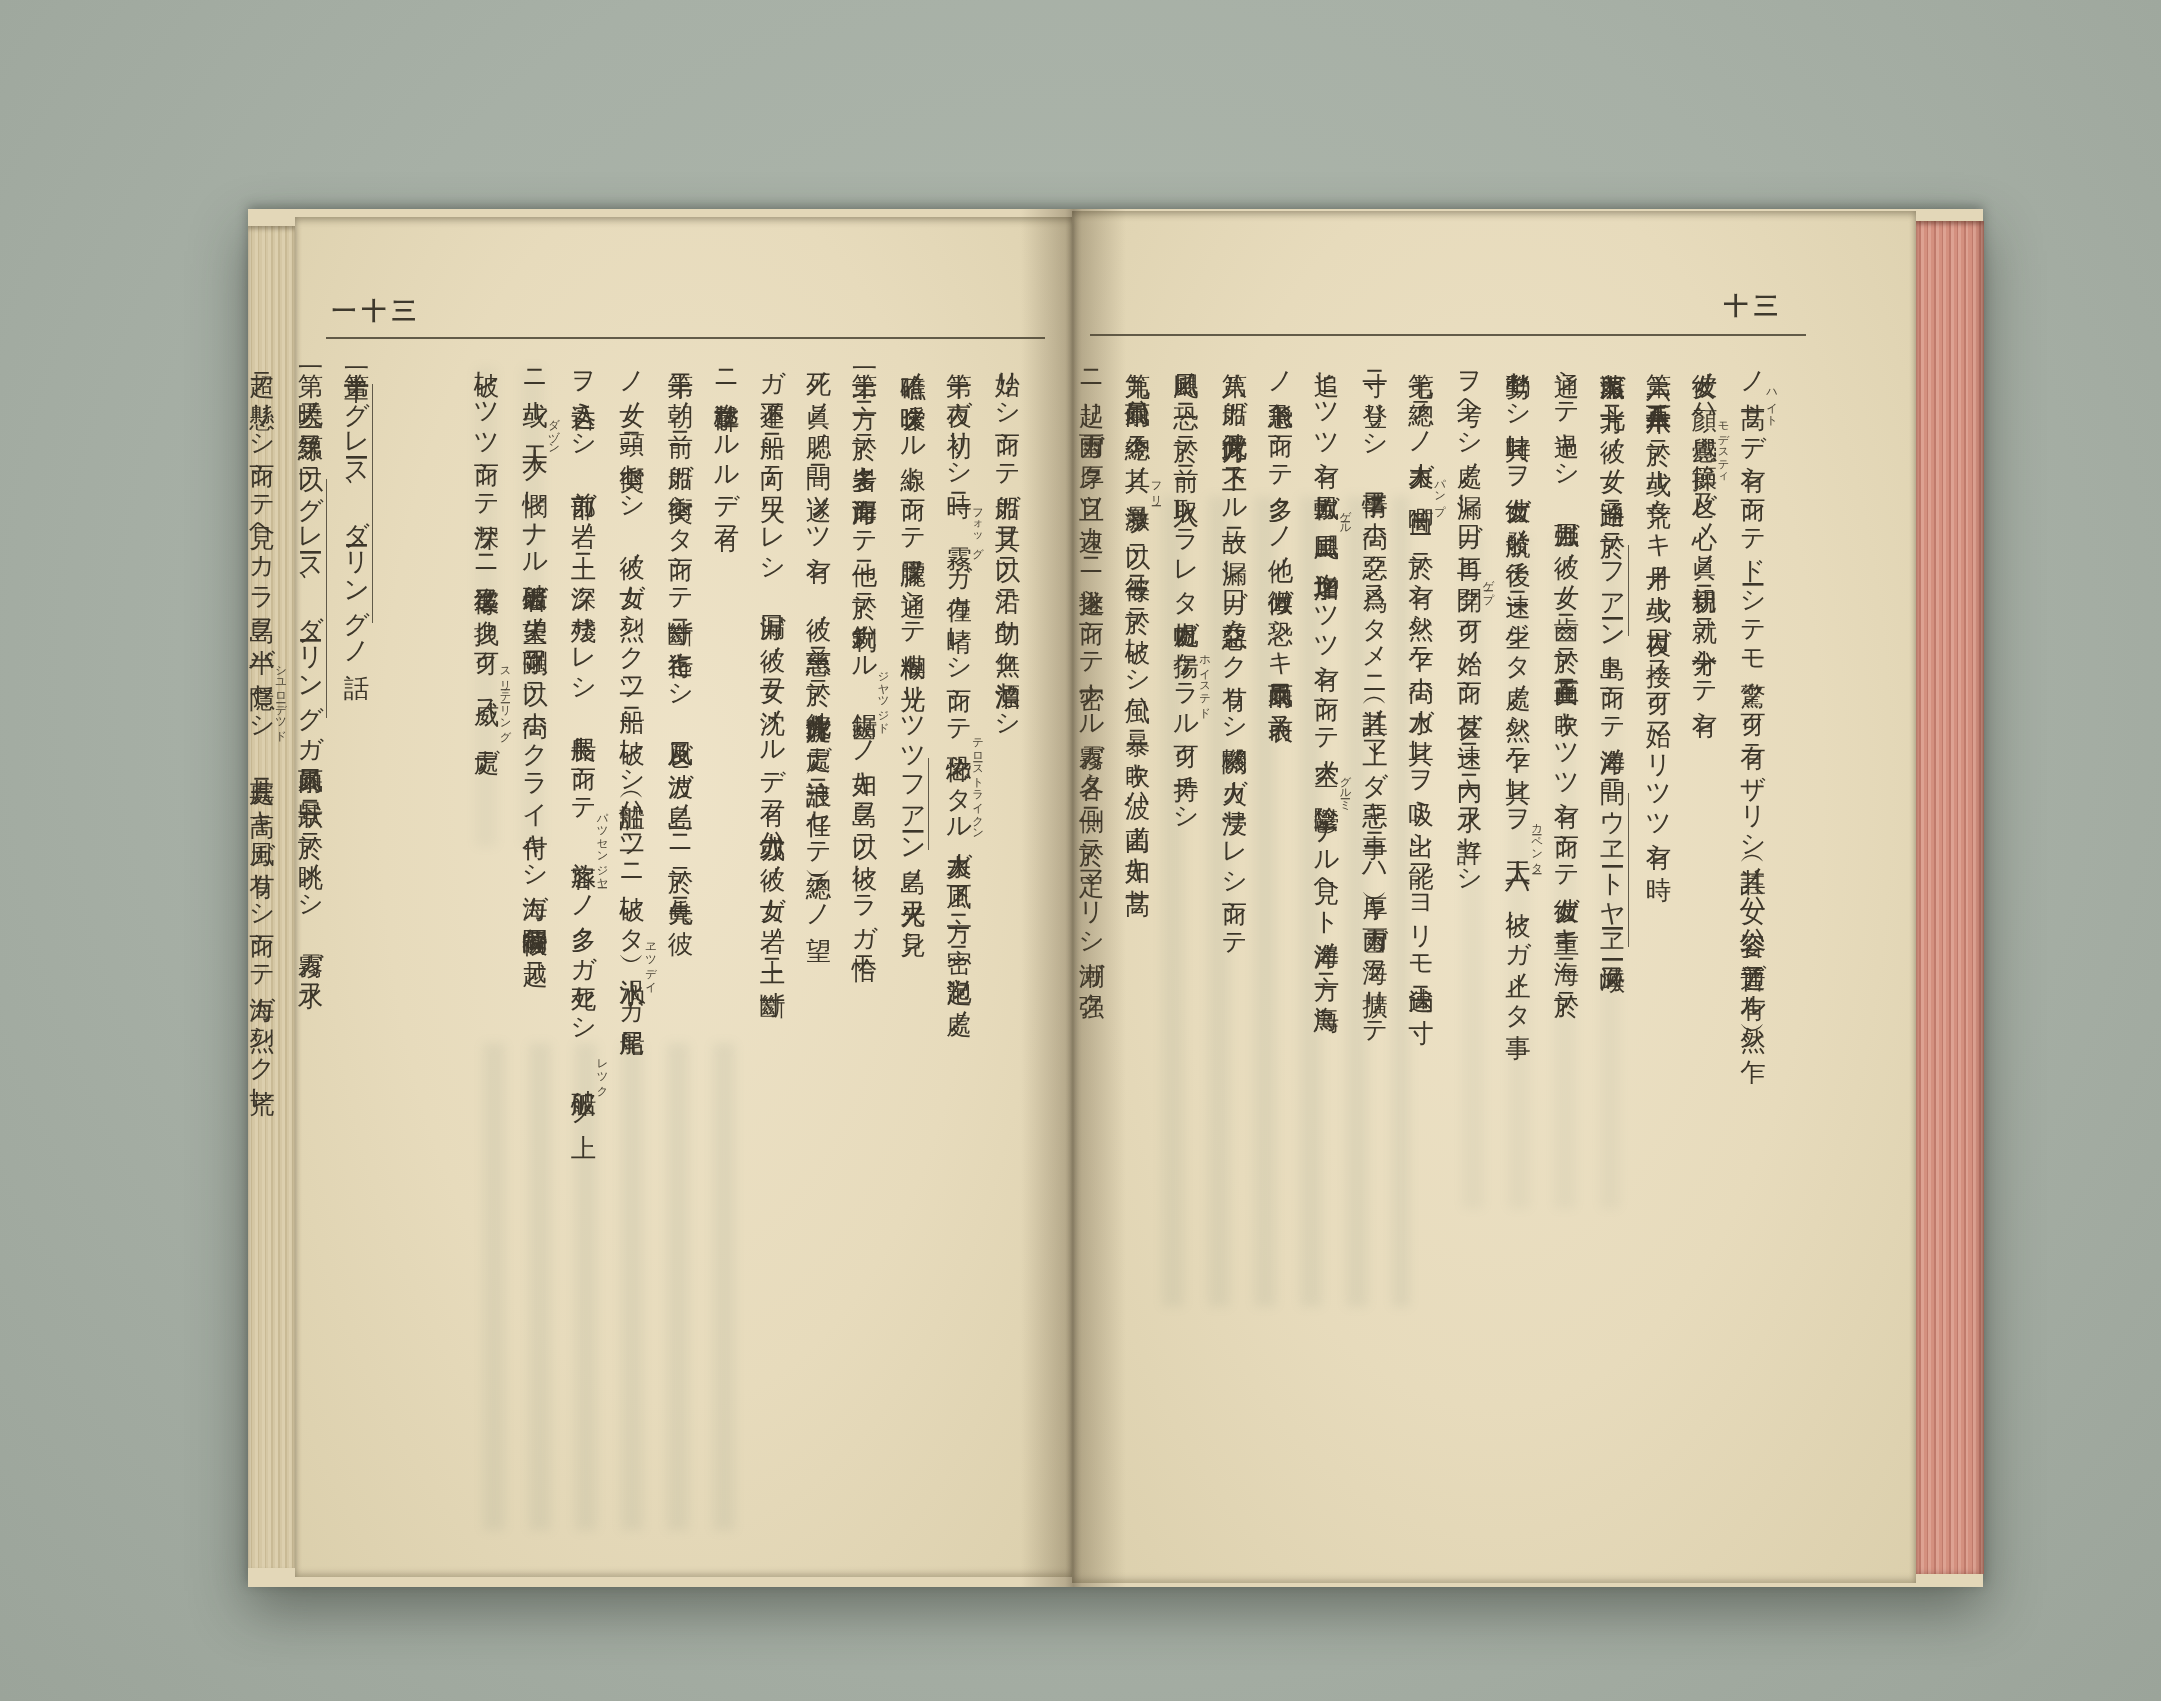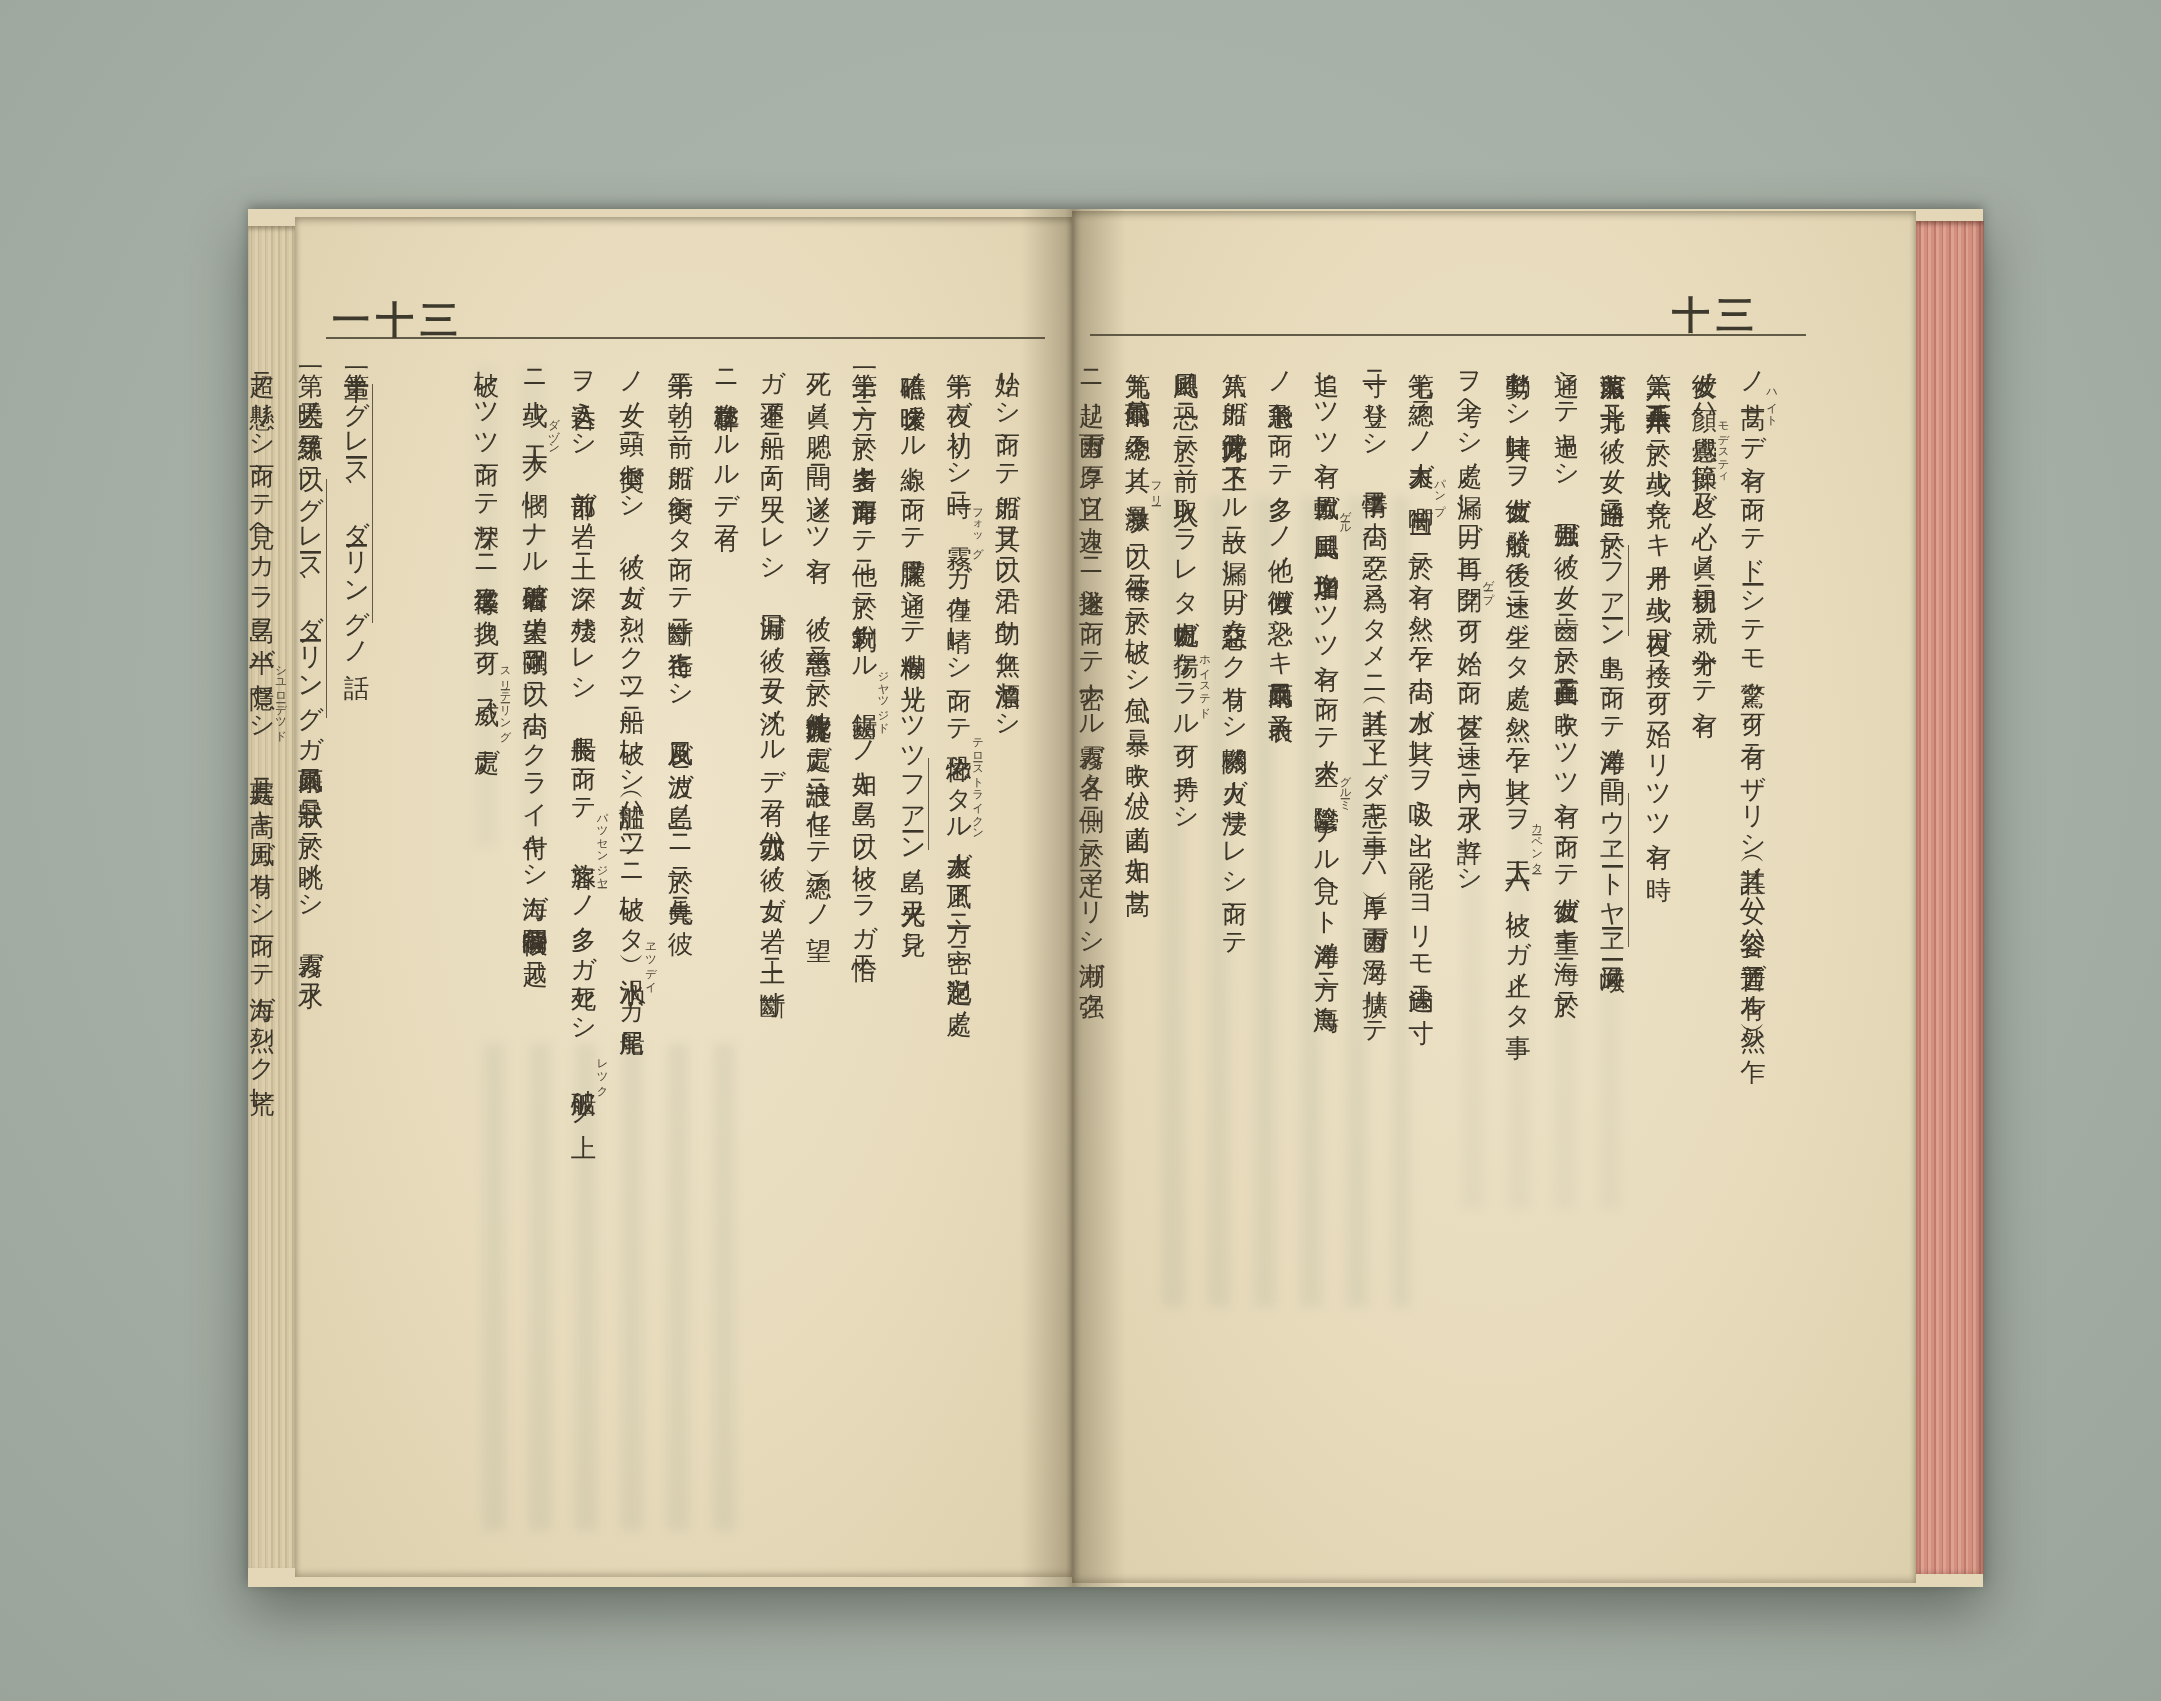--- a/index.html
+++ b/index.html
@@ -28,23 +28,23 @@
     background:repeating-linear-gradient(90deg,#dccfae 0 3px,#c9ba95 3px 4.5px,#d5c7a4 4.5px 6.8px);
     box-shadow:inset 0 3px 4.5px rgba(70,60,40,.4);}
   
   #fore-edge{position:absolute;left:1668px;top:12px;bottom:13.5px;width:68px;
     background:repeating-linear-gradient(90deg,#d4907f 0 3px,#c07b6c 3px 4.5px,#dda292 4.5px 7.5px);
     box-shadow:inset 0 3px 4.5px rgba(90,50,40,.45), inset -4.5px 0 6px rgba(90,50,40,.35);}
   
   #gutter{position:absolute;left:773px;top:0;bottom:0;width:105px;pointer-events:none;
     background:linear-gradient(90deg,rgba(85,72,48,0) 0%,rgba(85,72,48,.30) 42%,rgba(60,50,32,.42) 50%,rgba(85,72,48,.30) 58%,rgba(85,72,48,0) 100%);}
   
-  .page-number{position:absolute;font-size:38px;font-weight:600;color:#3e392d;
+  .page-number{position:absolute;font-size:24px;font-weight:600;color:#3e392d;
     letter-spacing:6px;white-space:nowrap;}
-  #pn-right{left:1424px;top:81px;}
+  #pn-right{left:1476px;top:81px;}
   #pn-left{left:84px;top:86px;}
   .head-rule{position:absolute;height:2.3px;background:rgba(74,68,52,.85);}
   #rule-right{left:842px;top:125px;width:716px;}
   #rule-left{left:78px;top:128px;width:719px;}
   
   .vtext{position:absolute;writing-mode:vertical-rl;text-orientation:mixed;
     font-size:25.5px;line-height:46px;letter-spacing:1.1px;color:#3c362a;
     height:1154px;width:687px;top:144px;}
   #vtext-right{left:843px;}
   #vtext-left{left:95px;}

